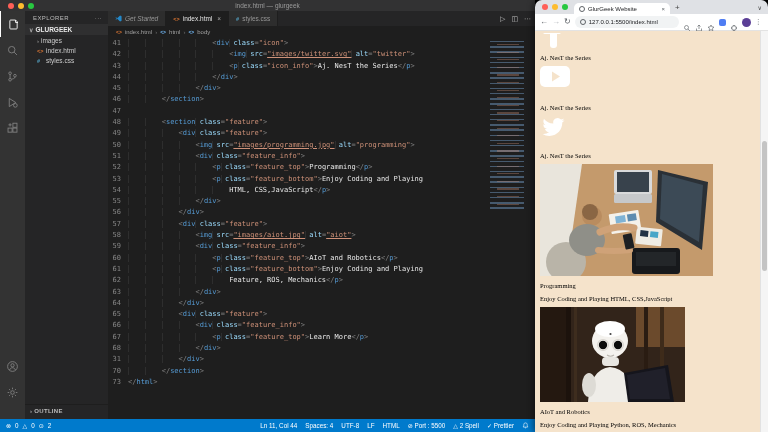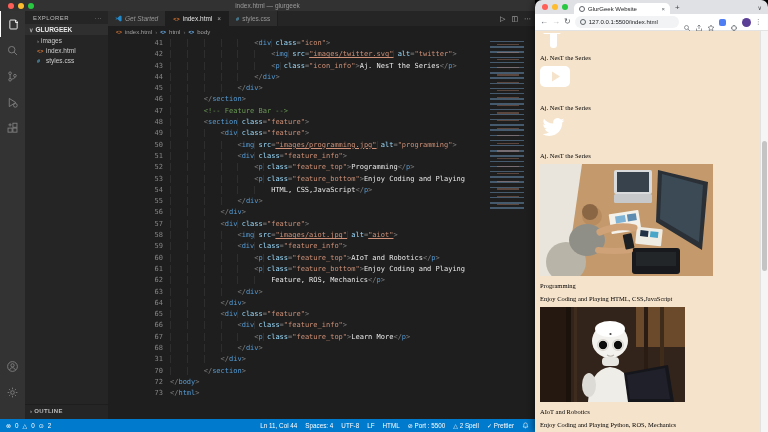--- a/index.html
+++ b/index.html
@@ -36,21 +36,21 @@
   .tab .ticon { font-weight:bold; font-size:5.5px; }
   .tab .close { margin-left:2px; color:#aaa; }
   .tab.preview span.lbl { font-style:italic; }
   .editor-actions { position:absolute; right:4px; top:0; height:15px; display:flex; align-items:center; gap:6px; color:#c0c0c0; font-size:7px; }
   .breadcrumb { position:absolute; left:0; top:15px; width:100%; height:12px; display:flex; align-items:center; gap:3px; padding-left:8px; font-size:6px; color:#a0a0a0; }
   .breadcrumb .bi { color:#e37933; font-size:5px; font-weight:bold; }
   .breadcrumb .bi2 { color:#75beff; font-size:5px; font-weight:bold; }
   .breadcrumb .bsep { color:#6e6e6e; }
 
   .code-wrap { position:absolute; left:0; top:27px; width:100%; height:381px; overflow:hidden; font-family:"DejaVu Sans Mono",monospace; font-size:7px; line-height:11.3px; }
-  .code-line { display:flex; white-space:pre;margin-left:42px; }
+  .code-line { display:flex; white-space:pre; }
   .ln { width:20px; min-width:20px; text-align:right; padding-right:7px; color:#858585; }
   .code-text { white-space:pre; }
   .tk-p{color:#808080}.tk-t{color:#569cd6}.tk-a{color:#9cdcfe}.tk-s{color:#ce9178}
   .tk-u{color:#ce9178;text-decoration:underline}.tk-x{color:#e8e8e8}.tk-c{color:#6a9955}
   .tk-w{background:repeating-linear-gradient(90deg,rgba(255,255,255,.07) 0 1px,transparent 1px 16.86px)}
   .minimap { position:absolute; right:0; top:27px; width:50px; height:381px; background:#1e1e1e; }
   .mm-marks { position:absolute; top:3px; left:5px; width:34px; height:172px;
     background:repeating-linear-gradient(180deg, rgba(110,150,190,.5) 0 1.4px, transparent 1.4px 5.2px); }
   .mm-marks2 { position:absolute; top:6px; left:12px; width:22px; height:165px;
     background:repeating-linear-gradient(180deg, rgba(206,145,120,.35) 0 1.2px, transparent 1.2px 7.6px); }
@@ -205,21 +205,21 @@
         <span class="bi2">&lt;&gt;</span>
         <span>body</span>
       </div>
       <div class="code-wrap">
           <div class="code-line"><span class="ln">41</span><span class="code-text"><span class="tk-w">                    </span><span class="tk-p">&lt;</span><span class="tk-t">div</span><span class="tk-w"> </span><span class="tk-a">class</span><span class="tk-p">=</span><span class="tk-s">"icon"</span><span class="tk-p">&gt;</span></span></div>
           <div class="code-line"><span class="ln">42</span><span class="code-text"><span class="tk-w">                        </span><span class="tk-p">&lt;</span><span class="tk-t">img</span><span class="tk-w"> </span><span class="tk-a">src</span><span class="tk-p">=</span><span class="tk-u">"images/twitter.svg"</span><span class="tk-w"> </span><span class="tk-a">alt</span><span class="tk-p">=</span><span class="tk-s">"twitter"</span><span class="tk-p">&gt;</span></span></div>
           <div class="code-line"><span class="ln">43</span><span class="code-text"><span class="tk-w">                        </span><span class="tk-p">&lt;</span><span class="tk-t">p</span><span class="tk-w"> </span><span class="tk-a">class</span><span class="tk-p">=</span><span class="tk-s">"icon_info"</span><span class="tk-p">&gt;</span><span class="tk-x">Aj. NesT the Series</span><span class="tk-p">&lt;/</span><span class="tk-t">p</span><span class="tk-p">&gt;</span></span></div>
           <div class="code-line"><span class="ln">44</span><span class="code-text"><span class="tk-w">                    </span><span class="tk-p">&lt;/</span><span class="tk-t">div</span><span class="tk-p">&gt;</span></span></div>
           <div class="code-line"><span class="ln">45</span><span class="code-text"><span class="tk-w">                </span><span class="tk-p">&lt;/</span><span class="tk-t">div</span><span class="tk-p">&gt;</span></span></div>
           <div class="code-line"><span class="ln">46</span><span class="code-text"><span class="tk-w">        </span><span class="tk-p">&lt;/</span><span class="tk-t">section</span><span class="tk-p">&gt;</span></span></div>
-          <div class="code-line"><span class="ln">47</span><span class="code-text"><span class="tk-w">        </span><span class="tk-c">&lt;!-- Feature Bar --&gt;</span></span></div>
+          <div class="code-line"><span class="ln">47</span></div>
           <div class="code-line"><span class="ln">48</span><span class="code-text"><span class="tk-w">        </span><span class="tk-p">&lt;</span><span class="tk-t">section</span><span class="tk-w"> </span><span class="tk-a">class</span><span class="tk-p">=</span><span class="tk-s">"feature"</span><span class="tk-p">&gt;</span></span></div>
           <div class="code-line"><span class="ln">49</span><span class="code-text"><span class="tk-w">            </span><span class="tk-p">&lt;</span><span class="tk-t">div</span><span class="tk-w"> </span><span class="tk-a">class</span><span class="tk-p">=</span><span class="tk-s">"feature"</span><span class="tk-p">&gt;</span></span></div>
           <div class="code-line"><span class="ln">50</span><span class="code-text"><span class="tk-w">                </span><span class="tk-p">&lt;</span><span class="tk-t">img</span><span class="tk-w"> </span><span class="tk-a">src</span><span class="tk-p">=</span><span class="tk-u">"images/programming.jpg"</span><span class="tk-w"> </span><span class="tk-a">alt</span><span class="tk-p">=</span><span class="tk-s">"programming"</span><span class="tk-p">&gt;</span></span></div>
           <div class="code-line"><span class="ln">51</span><span class="code-text"><span class="tk-w">                </span><span class="tk-p">&lt;</span><span class="tk-t">div</span><span class="tk-w"> </span><span class="tk-a">class</span><span class="tk-p">=</span><span class="tk-s">"feature_info"</span><span class="tk-p">&gt;</span></span></div>
           <div class="code-line"><span class="ln">52</span><span class="code-text"><span class="tk-w">                    </span><span class="tk-p">&lt;</span><span class="tk-t">p</span><span class="tk-w"> </span><span class="tk-a">class</span><span class="tk-p">=</span><span class="tk-s">"feature_top"</span><span class="tk-p">&gt;</span><span class="tk-x">Programming</span><span class="tk-p">&lt;/</span><span class="tk-t">p</span><span class="tk-p">&gt;</span></span></div>
           <div class="code-line"><span class="ln">53</span><span class="code-text"><span class="tk-w">                    </span><span class="tk-p">&lt;</span><span class="tk-t">p</span><span class="tk-w"> </span><span class="tk-a">class</span><span class="tk-p">=</span><span class="tk-s">"feature_bottom"</span><span class="tk-p">&gt;</span><span class="tk-x">Enjoy Coding and Playing</span></span></div>
           <div class="code-line"><span class="ln">54</span><span class="code-text"><span class="tk-w">                        </span><span class="tk-x">HTML, CSS,JavaScript</span><span class="tk-p">&lt;/</span><span class="tk-t">p</span><span class="tk-p">&gt;</span></span></div>
           <div class="code-line"><span class="ln">55</span><span class="code-text"><span class="tk-w">                </span><span class="tk-p">&lt;/</span><span class="tk-t">div</span><span class="tk-p">&gt;</span></span></div>
           <div class="code-line"><span class="ln">56</span><span class="code-text"><span class="tk-w">            </span><span class="tk-p">&lt;/</span><span class="tk-t">div</span><span class="tk-p">&gt;</span></span></div>
           <div class="code-line"><span class="ln">57</span><span class="code-text"><span class="tk-w">            </span><span class="tk-p">&lt;</span><span class="tk-t">div</span><span class="tk-w"> </span><span class="tk-a">class</span><span class="tk-p">=</span><span class="tk-s">"feature"</span><span class="tk-p">&gt;</span></span></div>
@@ -229,21 +229,20 @@
           <div class="code-line"><span class="ln">61</span><span class="code-text"><span class="tk-w">                    </span><span class="tk-p">&lt;</span><span class="tk-t">p</span><span class="tk-w"> </span><span class="tk-a">class</span><span class="tk-p">=</span><span class="tk-s">"feature_bottom"</span><span class="tk-p">&gt;</span><span class="tk-x">Enjoy Coding and Playing</span></span></div>
           <div class="code-line"><span class="ln">62</span><span class="code-text"><span class="tk-w">                        </span><span class="tk-x">Feature, ROS, Mechanics</span><span class="tk-p">&lt;/</span><span class="tk-t">p</span><span class="tk-p">&gt;</span></span></div>
           <div class="code-line"><span class="ln">63</span><span class="code-text"><span class="tk-w">                </span><span class="tk-p">&lt;/</span><span class="tk-t">div</span><span class="tk-p">&gt;</span></span></div>
           <div class="code-line"><span class="ln">64</span><span class="code-text"><span class="tk-w">            </span><span class="tk-p">&lt;/</span><span class="tk-t">div</span><span class="tk-p">&gt;</span></span></div>
           <div class="code-line"><span class="ln">65</span><span class="code-text"><span class="tk-w">            </span><span class="tk-p">&lt;</span><span class="tk-t">div</span><span class="tk-w"> </span><span class="tk-a">class</span><span class="tk-p">=</span><span class="tk-s">"feature"</span><span class="tk-p">&gt;</span></span></div>
           <div class="code-line"><span class="ln">66</span><span class="code-text"><span class="tk-w">                </span><span class="tk-p">&lt;</span><span class="tk-t">div</span><span class="tk-w"> </span><span class="tk-a">class</span><span class="tk-p">=</span><span class="tk-s">"feature_info"</span><span class="tk-p">&gt;</span></span></div>
           <div class="code-line"><span class="ln">67</span><span class="code-text"><span class="tk-w">                    </span><span class="tk-p">&lt;</span><span class="tk-t">p</span><span class="tk-w"> </span><span class="tk-a">class</span><span class="tk-p">=</span><span class="tk-s">"feature_top"</span><span class="tk-p">&gt;</span><span class="tk-x">Learn More</span><span class="tk-p">&lt;/</span><span class="tk-t">p</span><span class="tk-p">&gt;</span></span></div>
           <div class="code-line"><span class="ln">68</span><span class="code-text"><span class="tk-w">                </span><span class="tk-p">&lt;/</span><span class="tk-t">div</span><span class="tk-p">&gt;</span></span></div>
           <div class="code-line"><span class="ln">31</span><span class="code-text"><span class="tk-w">            </span><span class="tk-p">&lt;/</span><span class="tk-t">div</span><span class="tk-p">&gt;</span></span></div>
           <div class="code-line"><span class="ln">70</span><span class="code-text"><span class="tk-w">        </span><span class="tk-p">&lt;/</span><span class="tk-t">section</span><span class="tk-p">&gt;</span></span></div>
-          <div class="code-line"><span class="ln">72</span><span class="code-text"><span class="tk-p">&lt;/</span><span class="tk-t">body</span><span class="tk-p">&gt;</span></span></div>
           <div class="code-line"><span class="ln">73</span><span class="code-text"><span class="tk-p">&lt;/</span><span class="tk-t">html</span><span class="tk-p">&gt;</span></span></div>
         </div>
       <div class="minimap">
         <div class="mm-marks"></div>
         <div class="mm-marks2"></div>
       </div>
     </div>
 
     <div class="statusbar">
       <div class="st-left">

